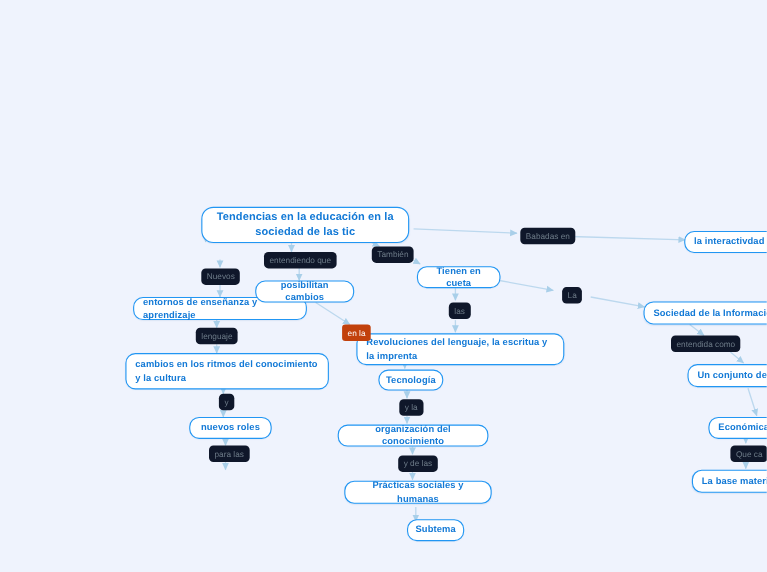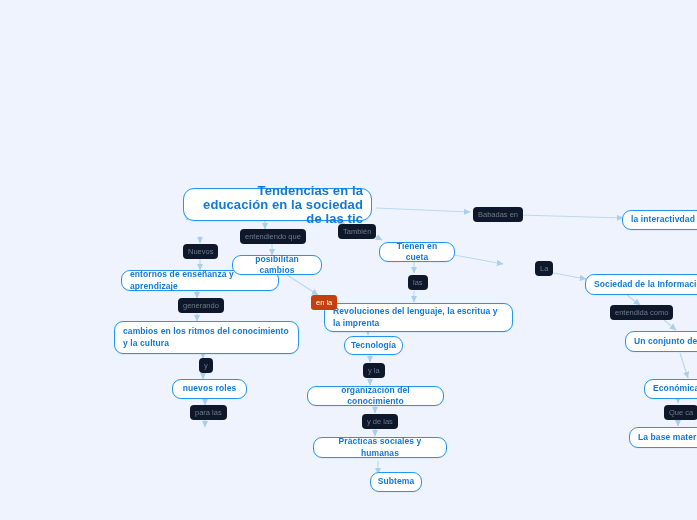--- a/index.html
+++ b/index.html
@@ -39,24 +39,24 @@
     font-size: 8.5px;
     line-height: 11.5px;
     letter-spacing: 0.1px;
     display: flex;
     align-items: center;
     padding: 4px 8px;
     white-space: pre-wrap;
     box-shadow: 0 0.5px 1px rgba(60,120,190,0.10);
   }
   .node.center {
-    font-size: 13px;
+    font-size: 10px;
     line-height: 14px;
     justify-content: center;
-    text-align: right;
+    text-align: center;
     border-width: 1.8px;
     border-radius: 11px;
   }
   .node.centerline {
     text-align: left;
     justify-content: flex-start;
   }
   .edge-label {
     position: absolute;
     box-sizing: border-box;
@@ -217,21 +217,21 @@
 
   <div class="edge-label" style="left:240px; top:229px;">
     <span>entendiendo que</span>
   </div>
 
   <div class="edge-label" style="left:183px; top:244px;">
     <span>Nuevos</span>
   </div>
 
   <div class="edge-label" style="left:178px; top:298px;">
-    <span>generando</span>
+    <span>lenguaje</span>
   </div>
 
   <div class="edge-label" style="left:199px; top:358px;">
     <span>y</span>
   </div>
 
   <div class="edge-label" style="left:190px; top:405px;">
     <span>para las</span>
   </div>
 
@@ -252,21 +252,21 @@
   </div>
 
   <div class="edge-label" style="left:362px; top:414px;">
     <span>y de las</span>
   </div>
 
   <div class="edge-label" style="left:473px; top:207px;">
     <span>Babadas en</span>
   </div>
 
-  <div class="edge-label" style="left:535px; top:261px;">
+  <div class="edge-label" style="left:511px; top:261px;">
     <span>La</span>
   </div>
 
   <div class="edge-label" style="left:610px; top:305px;">
     <span>entendida como</span>
   </div>
 
   <div class="edge-label" style="left:664px; top:405px;">
     <span>Que ca</span>
   </div>

